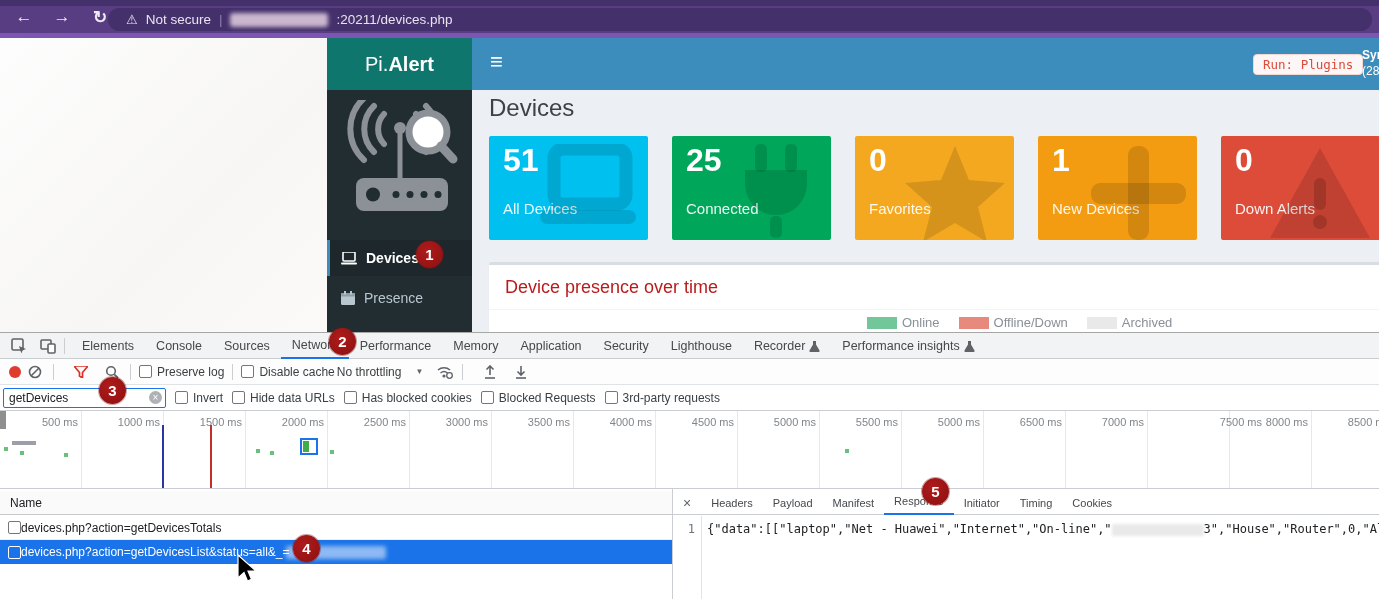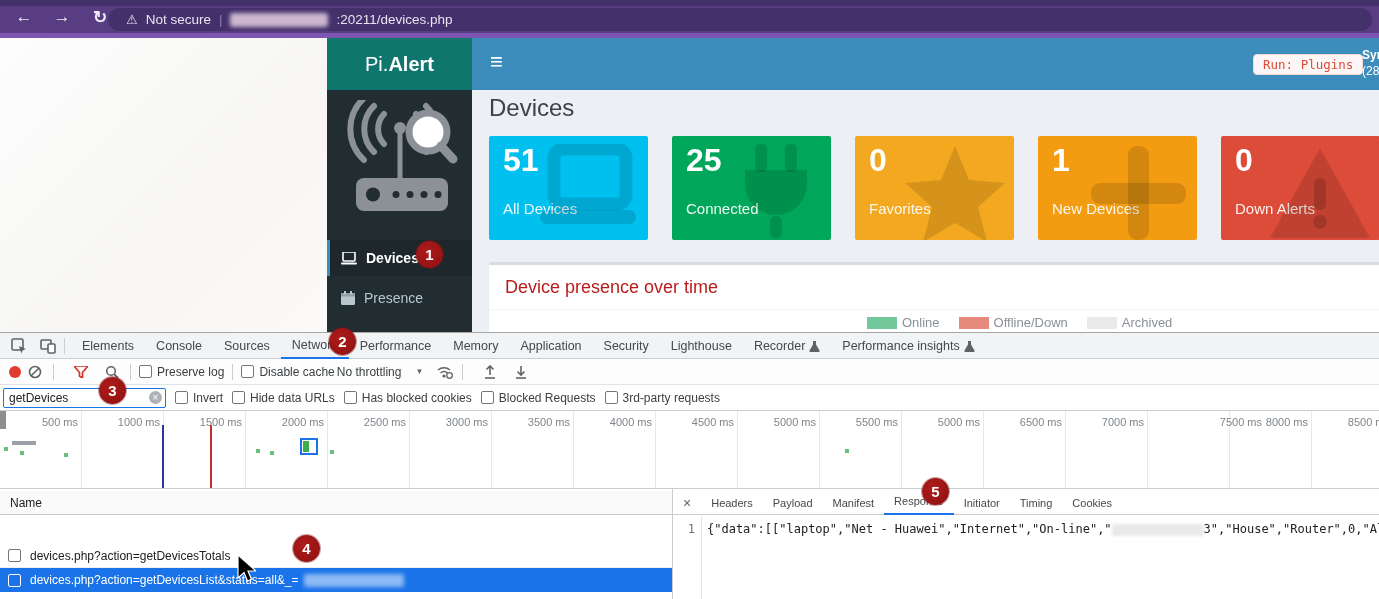--- a/index.html
+++ b/index.html
@@ -82,22 +82,22 @@
   .g-dot { width:4px; height:4px; background:#6abf7b; }
   .tl-sliver { left:0; top:0; width:6px; height:18px; background:#8f8f8f; }
   .tl-bar { left:12px; top:30px; width:24px; height:4px; background:#9aa0a6; }
   .tl-blue-line { left:162px; top:14px; width:2px; height:63px; background:#27379e; }
   .tl-red-line { left:210px; top:14px; width:2px; height:63px; background:#c03028; }
   .tl-sel { left:300px; top:27px; width:18px; height:17px; border:2px solid #1a73e8; background:#fff; }
   .tl-sel i { position:absolute; left:1px; top:1px; width:6px; height:11px; background:#3fae49; }
   .netpane { position:absolute; left:0; top:156px; width:672px; height:111px; background:#fff; }
   .net-header { position:absolute; left:0; top:2px; width:100%; height:24px; background:#fafafa; border-bottom:1px solid #c9c9c9;
                 display:flex; align-items:center; padding-left:10px; color:#202124; }
-  .net-row { position:absolute; left:0; width:100%; height:24px; display:flex; align-items:center; gap:9px; padding-left:8px;
-             color:#202124; cursor:pointer; white-space:nowrap;margin-top:28px; }
+  .net-row { position:absolute; left:0; width:100%; height:24px; display:flex; align-items:center; padding-left:8px;
+             color:#202124; cursor:pointer; white-space:nowrap; }
   .net-row.r1 { top:27px; border-bottom:1px solid #efefef; }
   .net-row.r2 { top:51px; background:#1a73e8; color:#fff; }
   .net-row.r2 .cb { border-color:#fff; background:transparent; }
   .redact-row { width:100px; height:13px; border-radius:2px; background:rgba(255,255,255,.5); filter:blur(2px); }
   .dt-divider { position:absolute; left:672px; top:156px; width:1px; height:111px; background:#cacdd1; }
   .resppane { position:absolute; left:673px; top:156px; width:706px; height:111px; background:#fff; }
   .resp-tabs { position:absolute; left:0; top:2px; width:100%; height:24px; border-bottom:1px solid #cacdd1;
                display:flex; align-items:center; }
   .resp-close { padding:0 10px; font-size:14px; color:#5f6368; cursor:pointer; }
   .resp-tab { padding:6px 10px; height:24px; display:flex; align-items:flex-end; font-size:11px; color:#45484c; cursor:pointer; }

